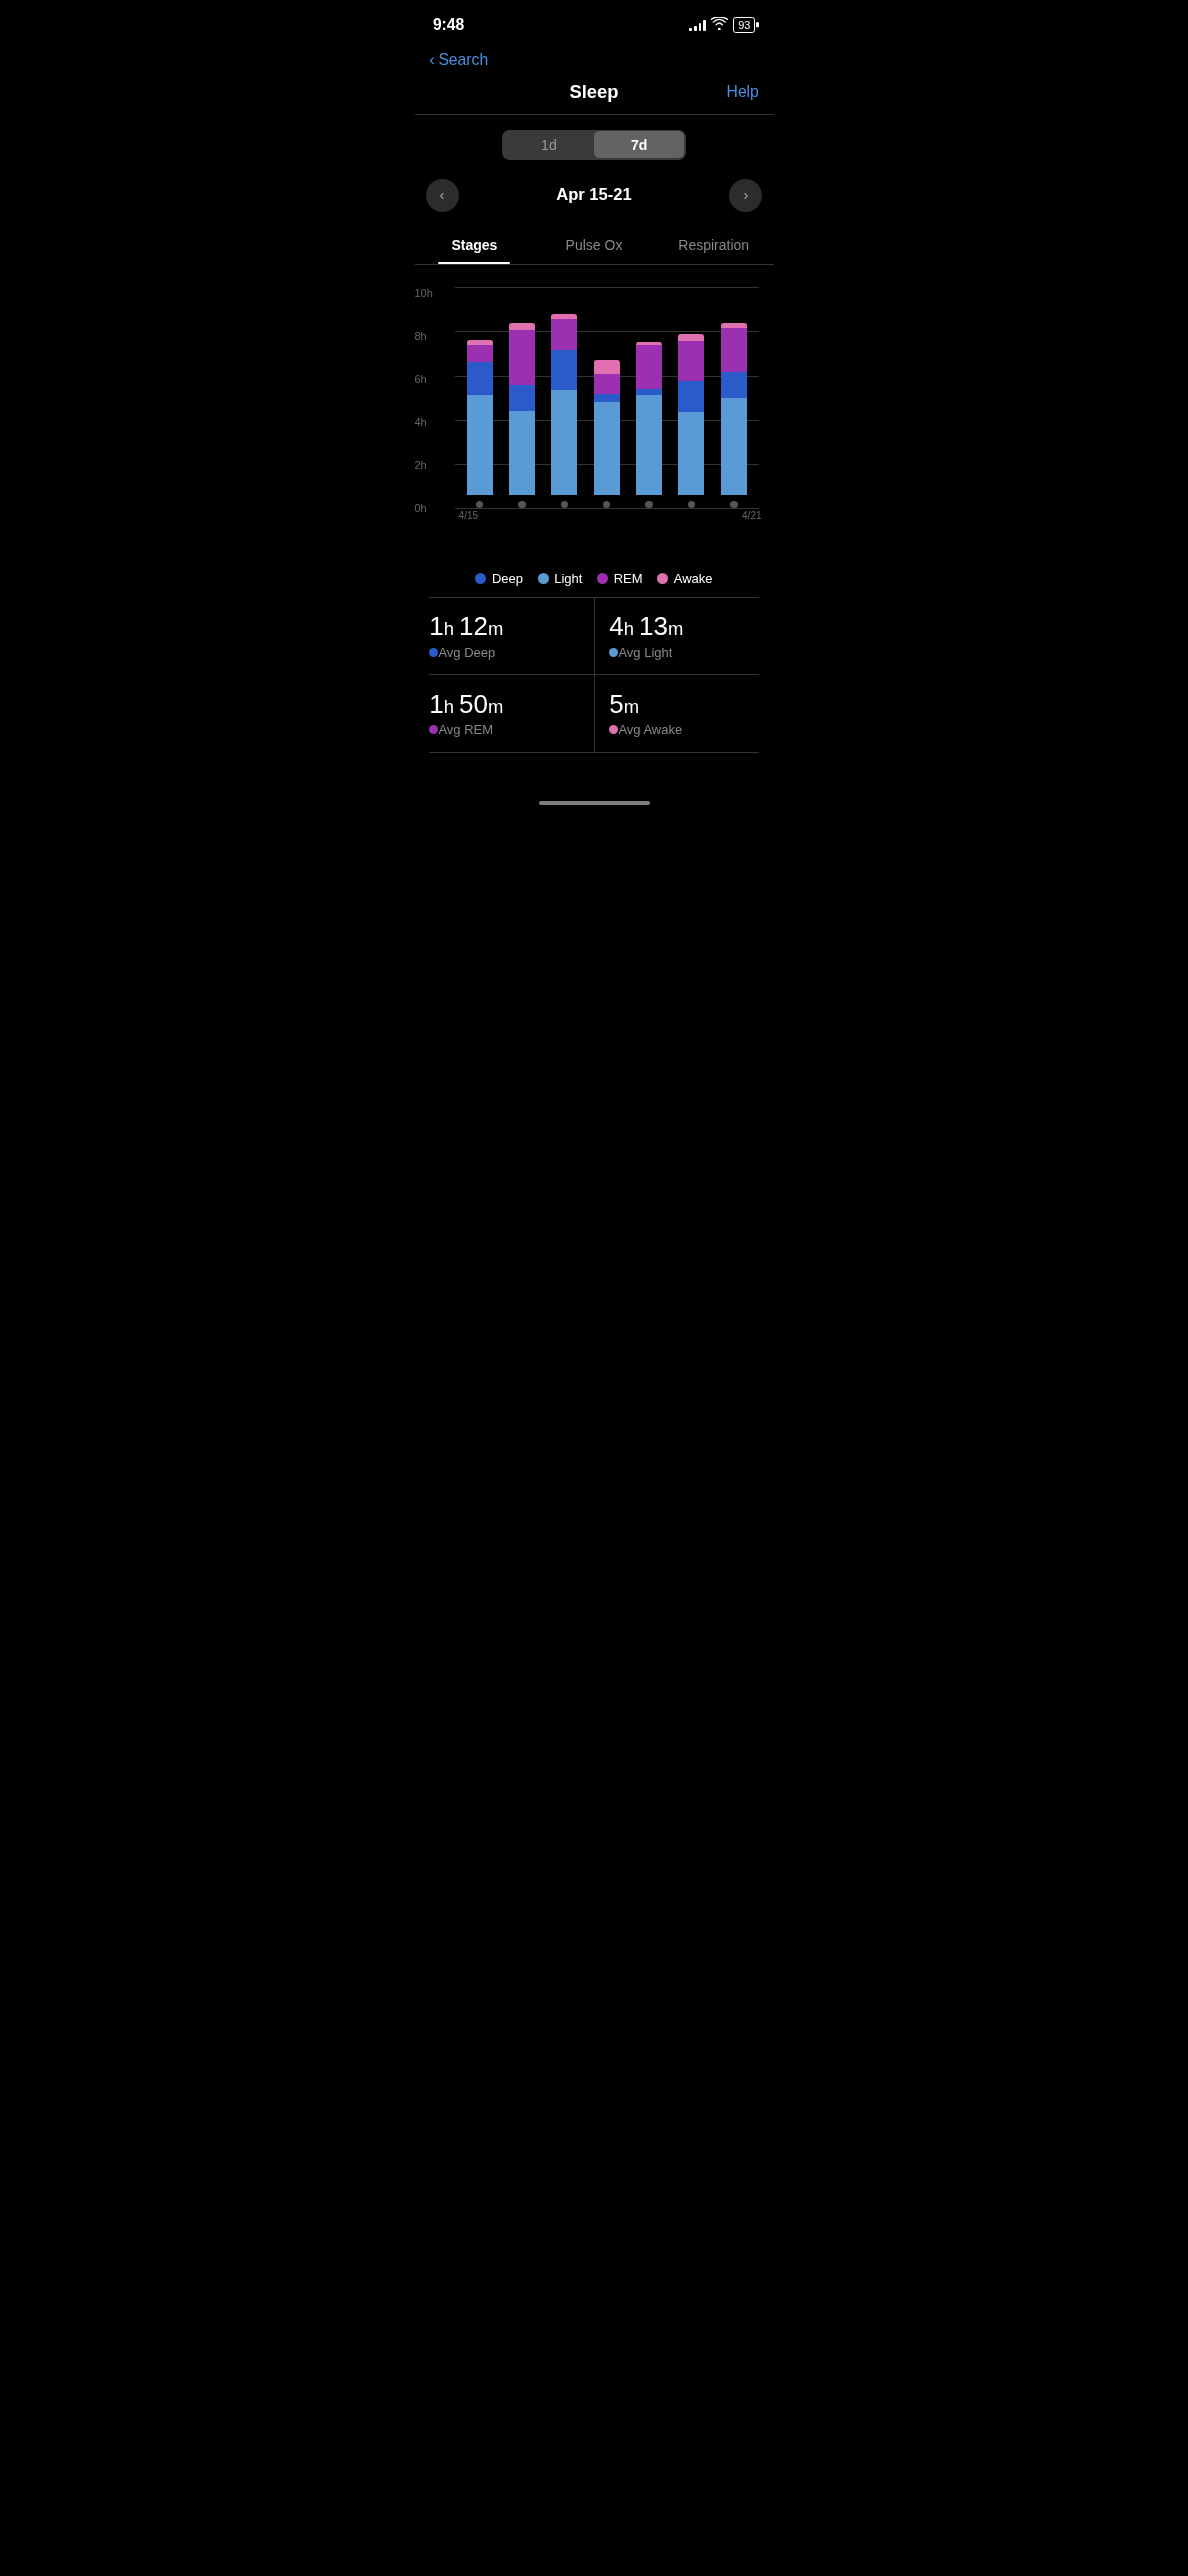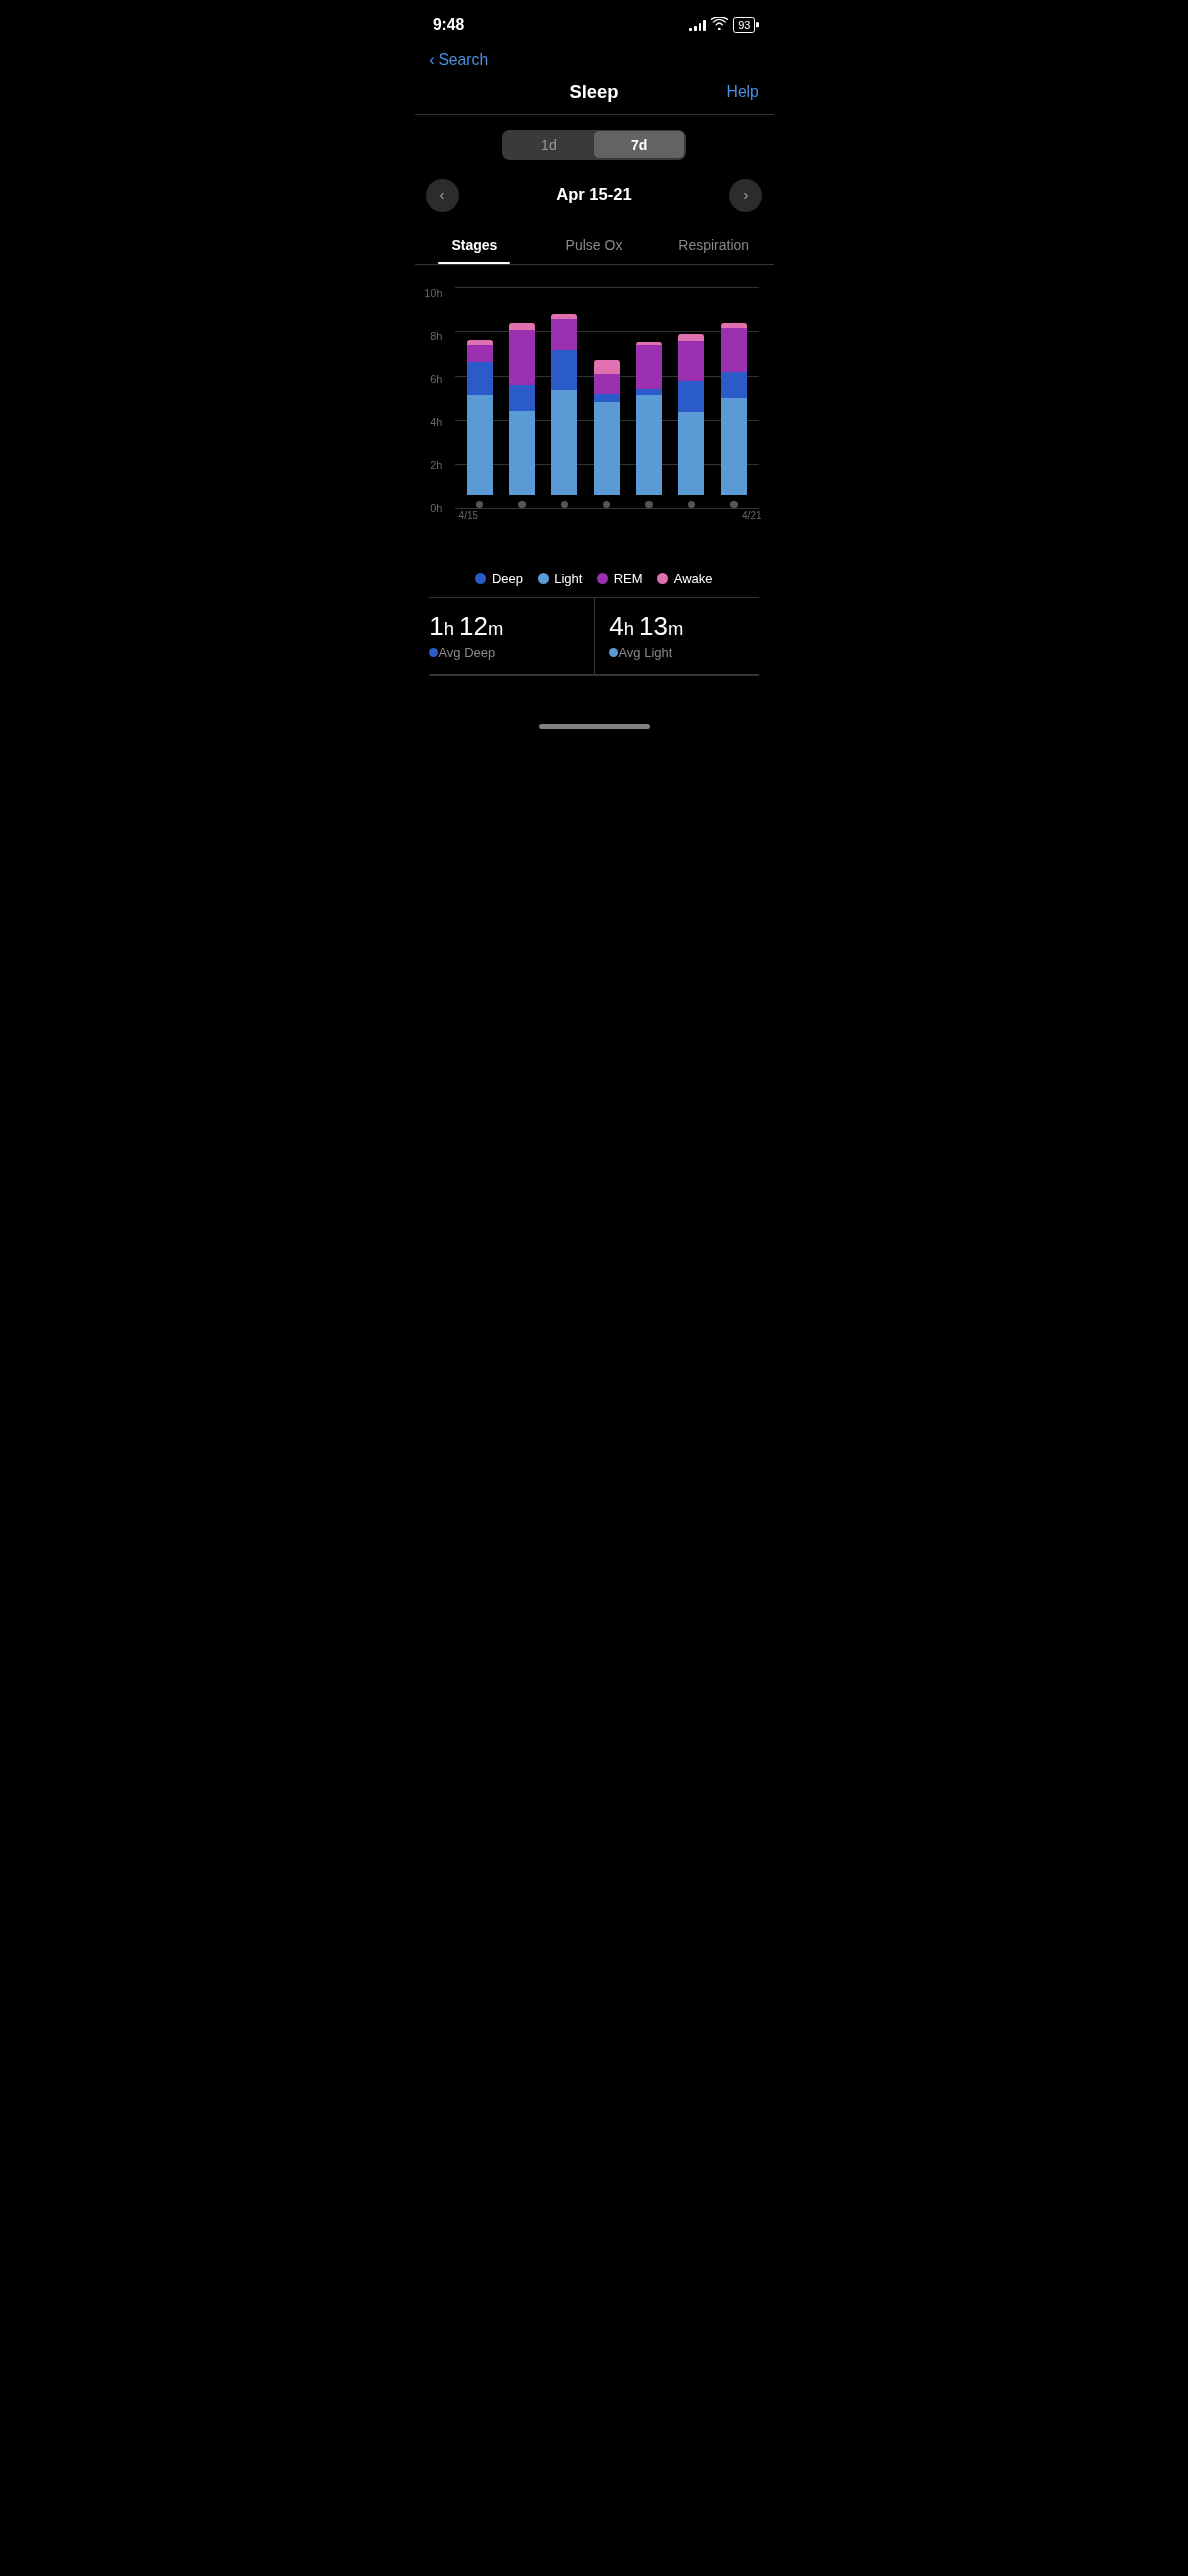--- a/index.html
+++ b/index.html
@@ -210,21 +210,21 @@
       top: 22px;
       bottom: 46px;
       display: flex;
       flex-direction: column;
       justify-content: space-between;
       padding: 0;
     }
     .chart-y-label {
       font-size: 11px;
       color: #666;
-      text-align: right;
+      text-align: left;
       width: 28px;
     }
     .chart-area {
       margin-left: 33px;
       margin-right: 7.4px;
       height: 221px;
       position: relative;
     }
     .chart-grid {
       position: absolute;
@@ -565,20 +565,40 @@
         <span>4</span><span class="unit">h </span><span>13</span><span class="unit">m</span>
       </div>
       <div class="stat-label">
         <div class="stat-label-dot" style="background:#5B9BD5"></div>
         <span>Avg Light</span>
       </div>
     </div>
   </div>
   <div class="stats-divider"></div>
 
+  <div class="stats-row">
+    <div class="stat-cell">
+      <div class="stat-value">
+        <span>1</span><span class="unit">h </span><span>50</span><span class="unit">m</span>
+      </div>
+      <div class="stat-label">
+        <div class="stat-label-dot" style="background:#9B30B0"></div>
+        <span>Avg REM</span>
+      </div>
+    </div>
+    <div class="stat-cell">
+      <div class="stat-value">
+        <span>5</span><span class="unit">m</span>
+      </div>
+      <div class="stat-label">
+        <div class="stat-label-dot" style="background:#E070B0"></div>
+        <span>Avg Awake</span>
+      </div>
+    </div>
+  </div>
   <div class="stats-divider"></div>
 
   <div class="stats-divider"></div>
 </div>
 
 <div style="height: 37px;"></div>
 <div class="home-indicator">
   <div class="home-bar"></div>
 </div>
 

